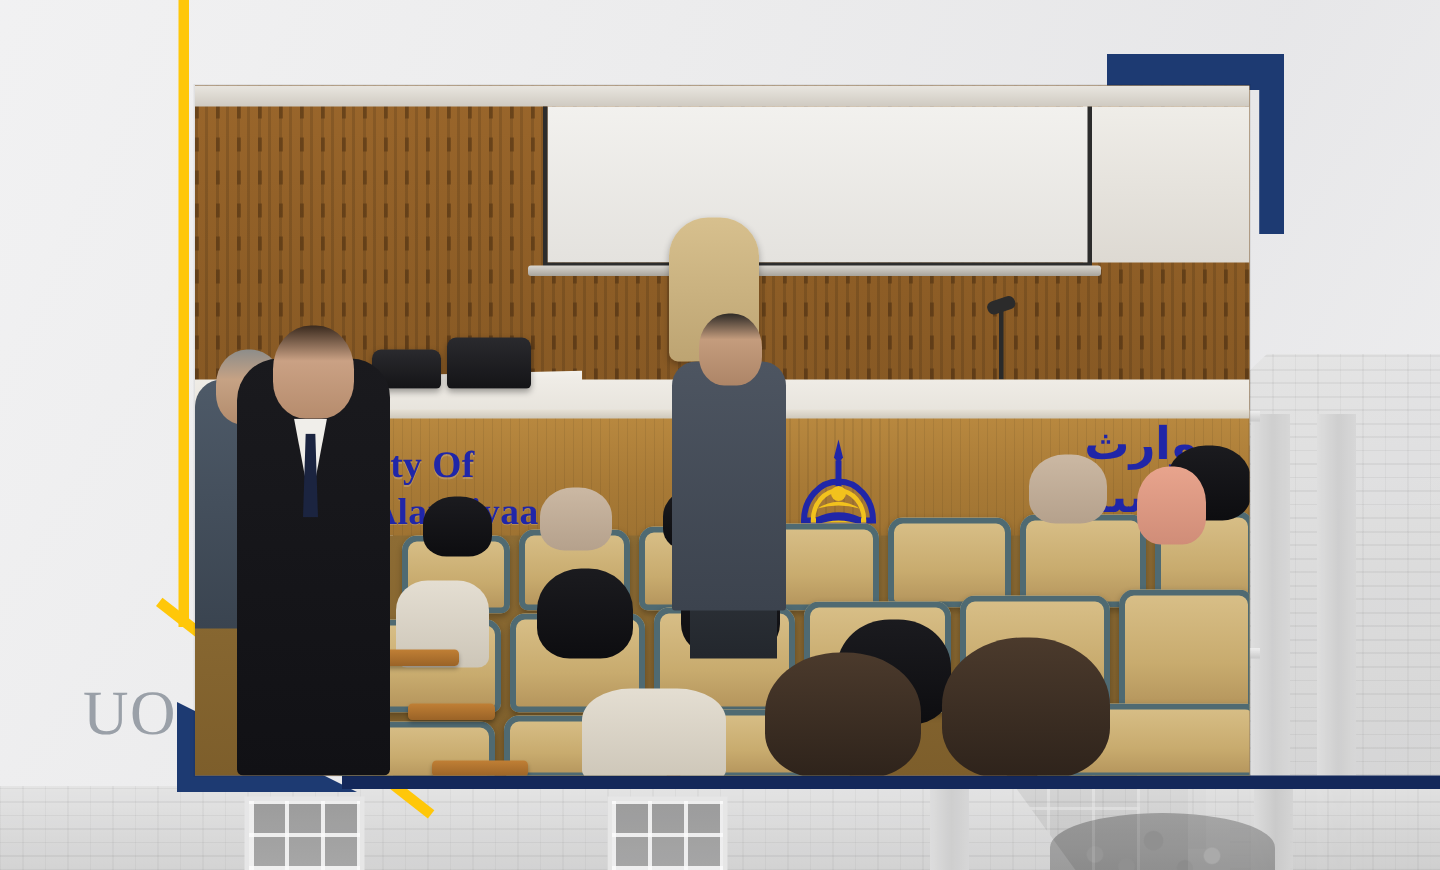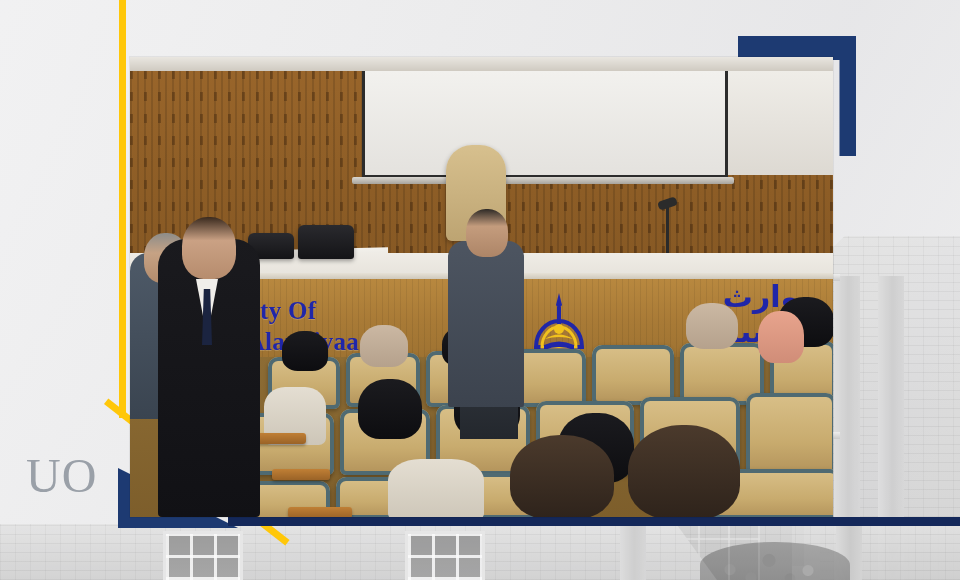--- a/index.html
+++ b/index.html
@@ -269,21 +269,21 @@
   
   .bag{
     position:absolute;border-radius:6px 6px 3px 3px;
     background:linear-gradient(180deg,#2a2a2e,#141417);box-shadow:0 2px 4px rgba(0,0,0,.35);
   }
 
   
   .uowa{
     position:absolute;left:26px;top:458px;width:92px;height:74px;
     color:#9aa0a8;font-family:"Liberation Serif", serif;font-weight:400;
-    letter-spacing:1px;line-height:36px;font-size:48px;text-align:left;
+    letter-spacing:1px;line-height:36px;font-size:42px;text-align:right;
   }
   .uowa div{display:block;}
   .uowa .l2{letter-spacing:0px;}
   .vis-hidden{position:absolute;width:1px;height:1px;overflow:hidden;clip:rect(0 0 0 0);}
 </style>
 </head>
 <body>
 
 <div id="stage">
 

